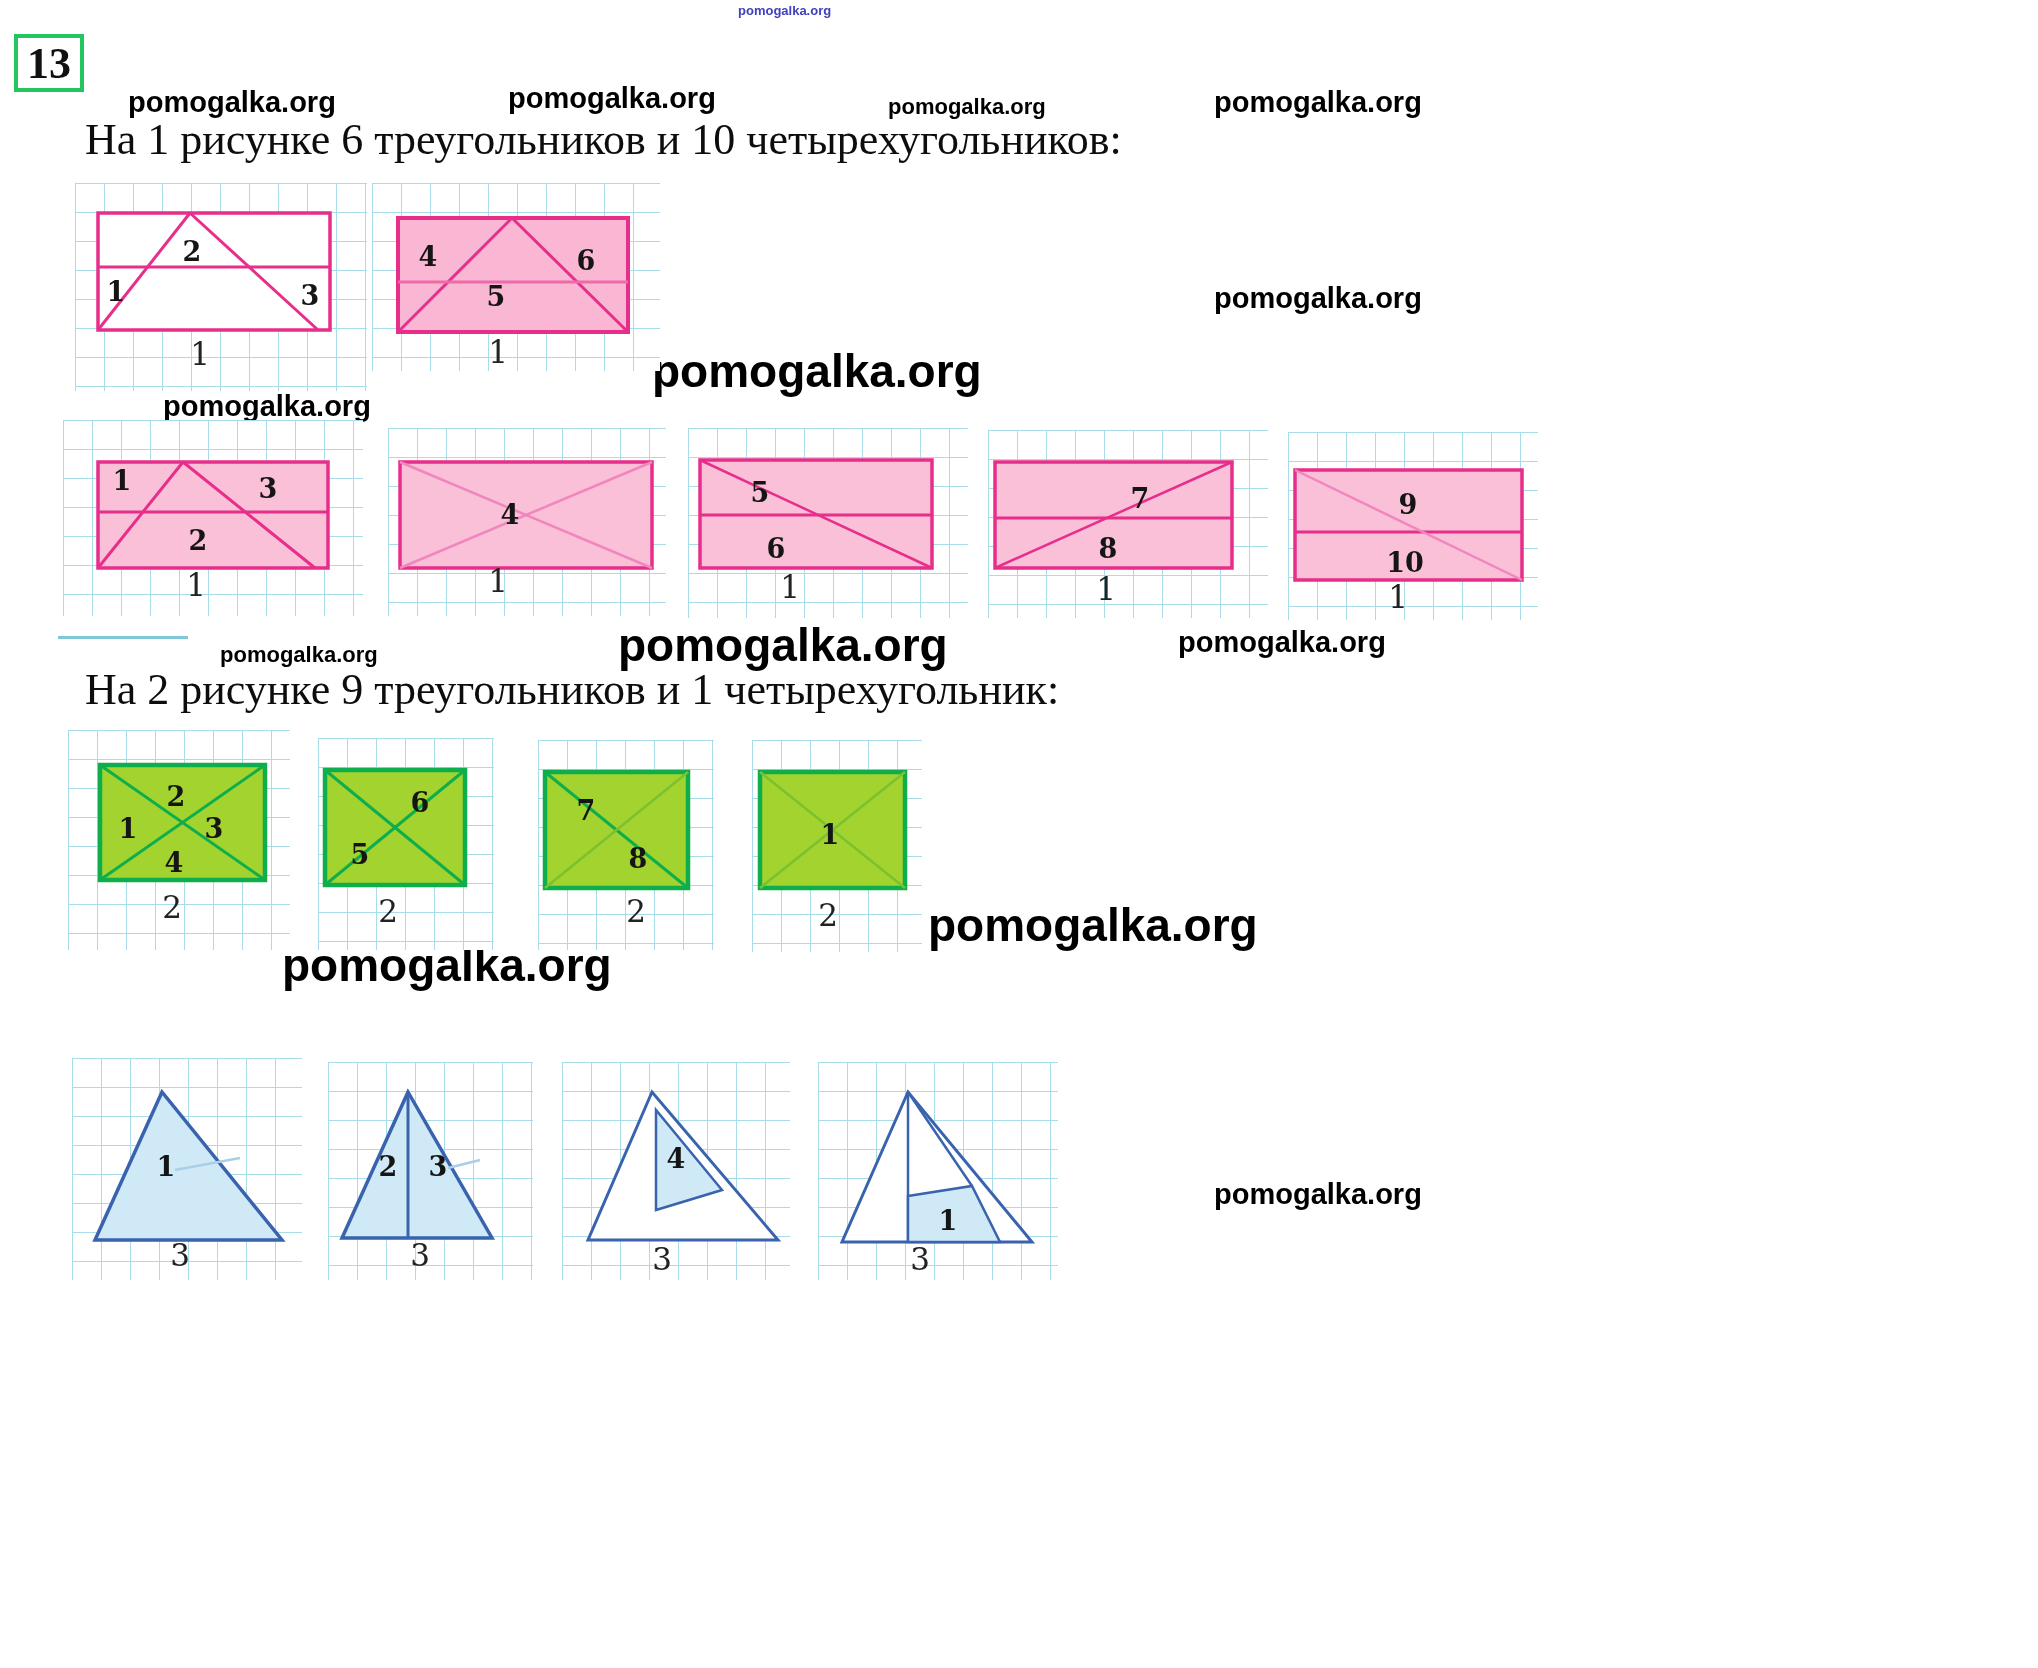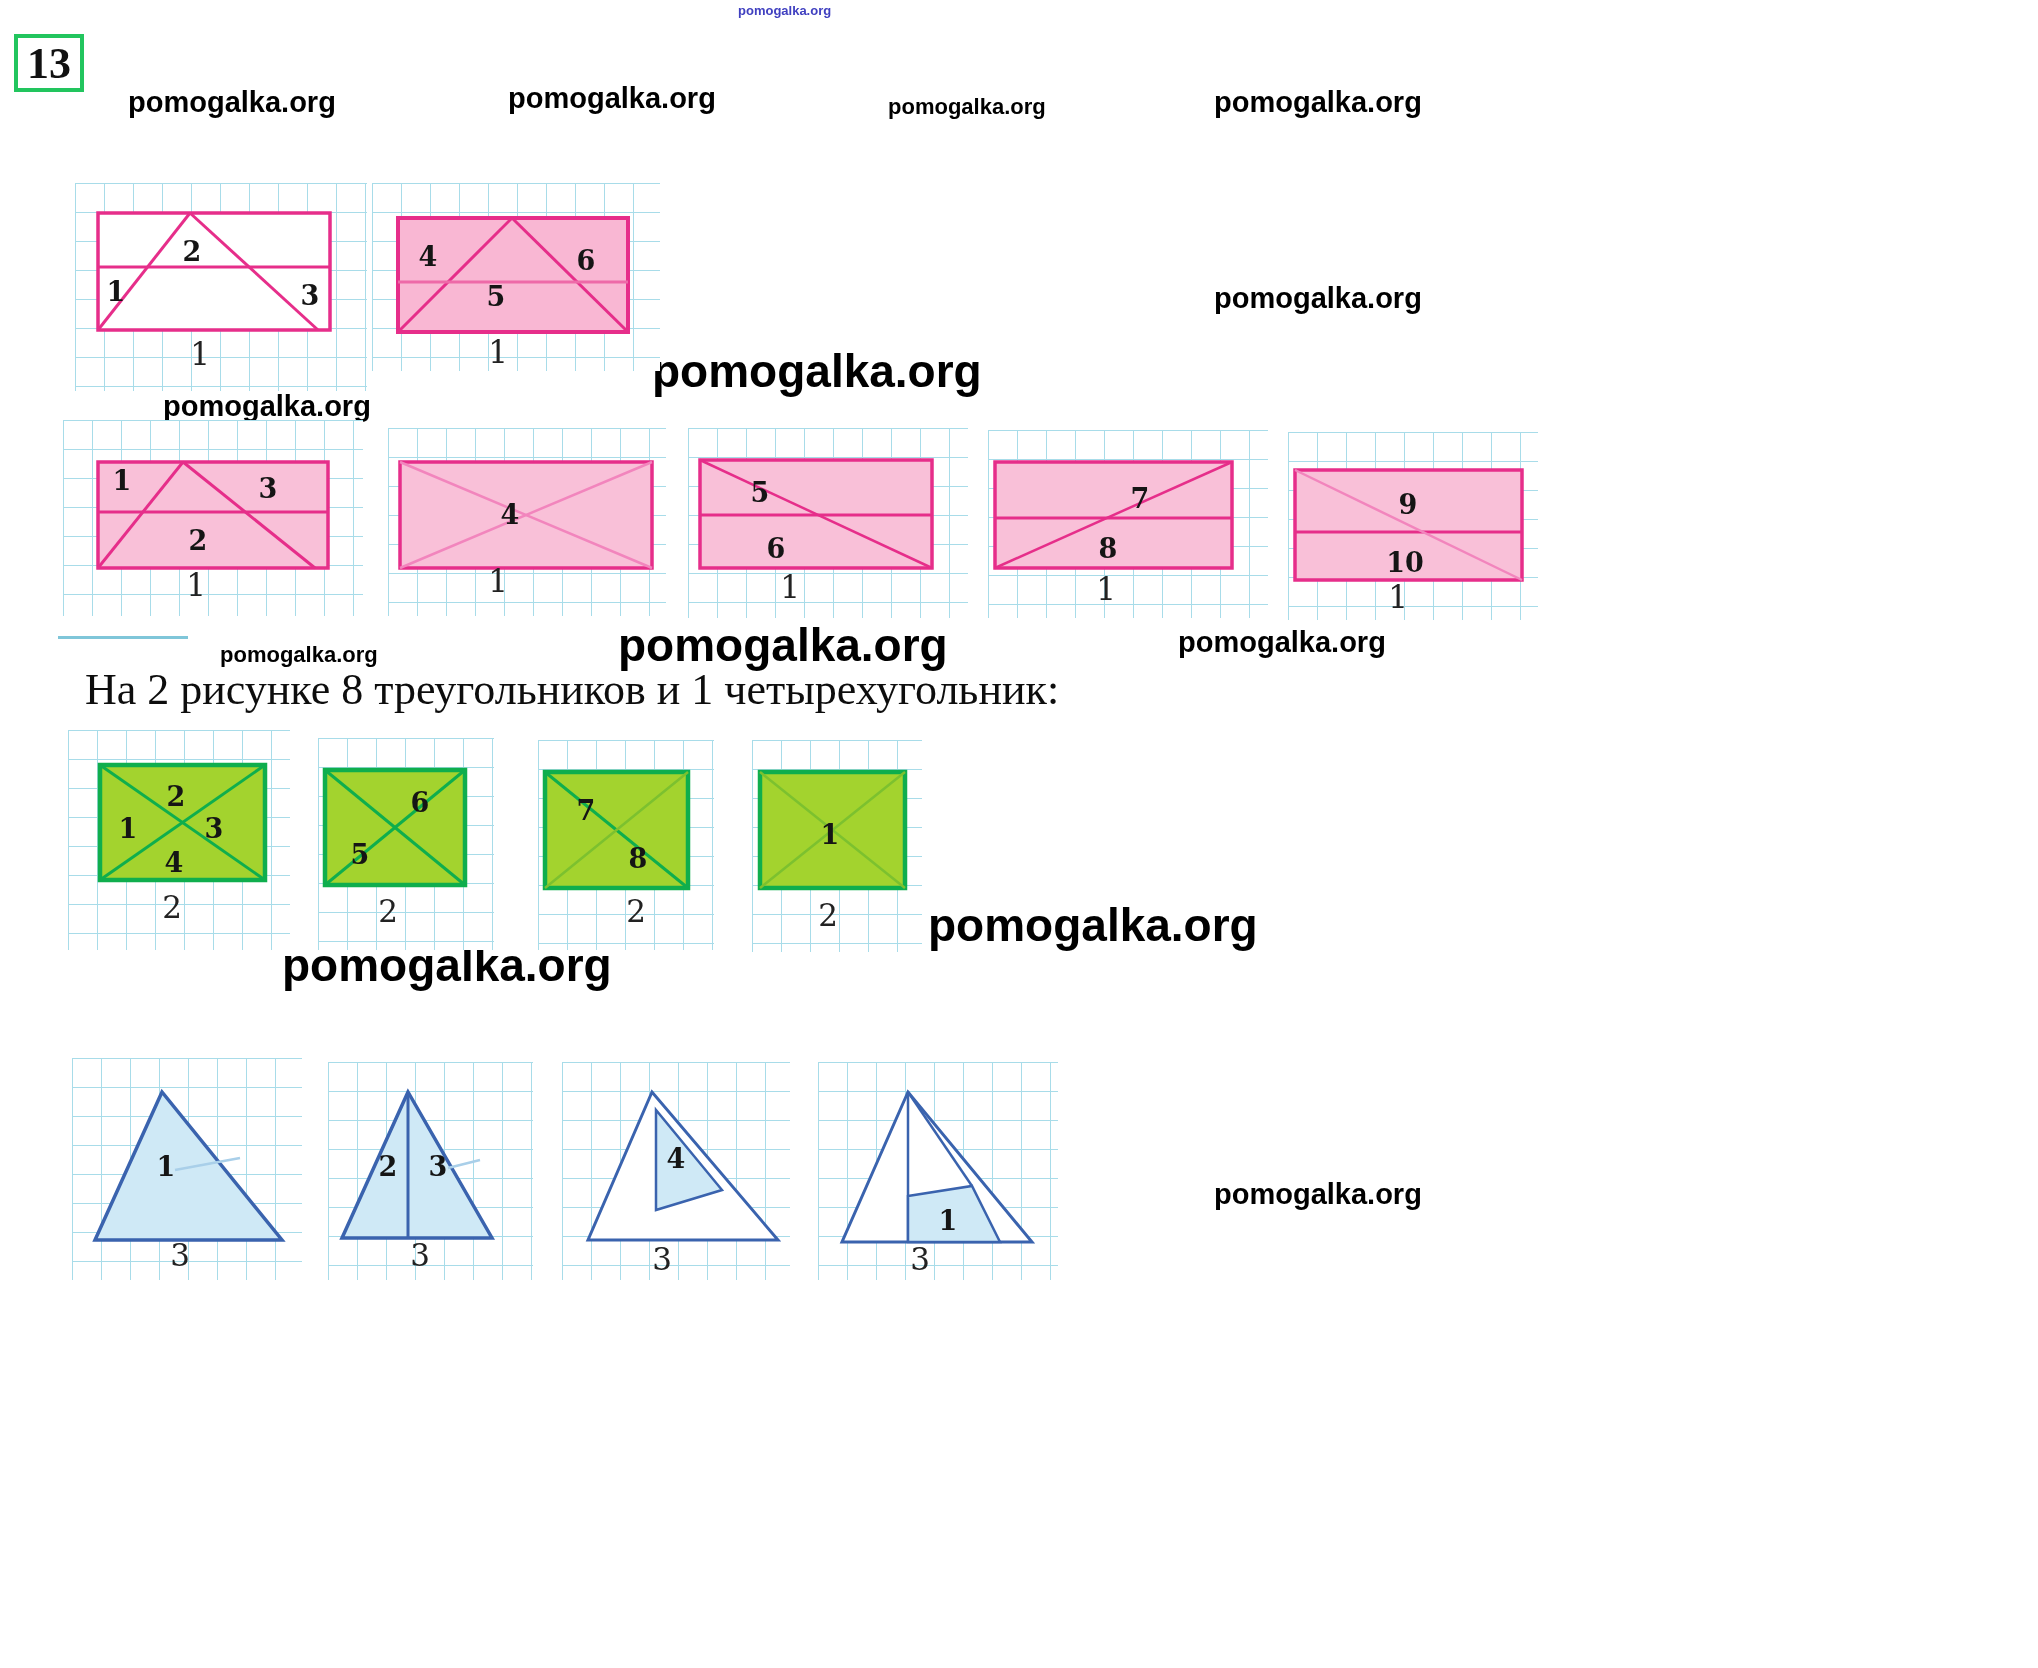--- a/index.html
+++ b/index.html
@@ -57,21 +57,22 @@
   <span class="wm md" style="left:1214px;top:282px;">pomogalka.org</span>
   <span class="wm lg" style="left:652px;top:344px;">pomogalka.org</span>
   <span class="wm md" style="left:163px;top:390px;">pomogalka.org</span>
   <span class="wm sm" style="left:220px;top:642px;">pomogalka.org</span>
   <span class="wm lg" style="left:618px;top:618px;">pomogalka.org</span>
   <span class="wm md" style="left:1178px;top:626px;">pomogalka.org</span>
   <span class="wm lg" style="left:928px;top:898px;">pomogalka.org</span>
   <span class="wm lg" style="left:282px;top:938px;">pomogalka.org</span>
   <span class="wm md" style="left:1214px;top:1178px;">pomogalka.org</span>
 
-  <div class="heading" style="left:85px;top:664px;">На 2 рисунке 8 треугольников и 1 четырехугольник:</div>
+  <div class="heading" style="left:85px;top:114px;">На 1 рисунке 6 треугольников и 10 четырехугольников:</div>
+  <div class="heading" style="left:85px;top:664px;">На 2 рисунке 9 треугольников и 1 четырехугольник:</div>
 
   <div class="grid" style="left:75px;top:183px;width:292px;height:208px;">
     <svg width="292" height="208">
       <polygon points="23,30 255,30 255,147 23,147" fill="#ffffff" stroke="#e62e8a" stroke-width="3.5"></polygon>
       <line x1="115" y1="30" x2="23" y2="147" stroke="#e62e8a" stroke-width="3"></line>
       <line x1="115" y1="30" x2="243" y2="147" stroke="#e62e8a" stroke-width="3"></line>
       <line x1="23" y1="84" x2="255" y2="84" stroke="#e62e8a" stroke-width="3"></line>
       <text class="num" x="117" y="78">2</text>
       <text class="num" x="41" y="118">1</text>
       <text class="num" x="235" y="122">3</text>

